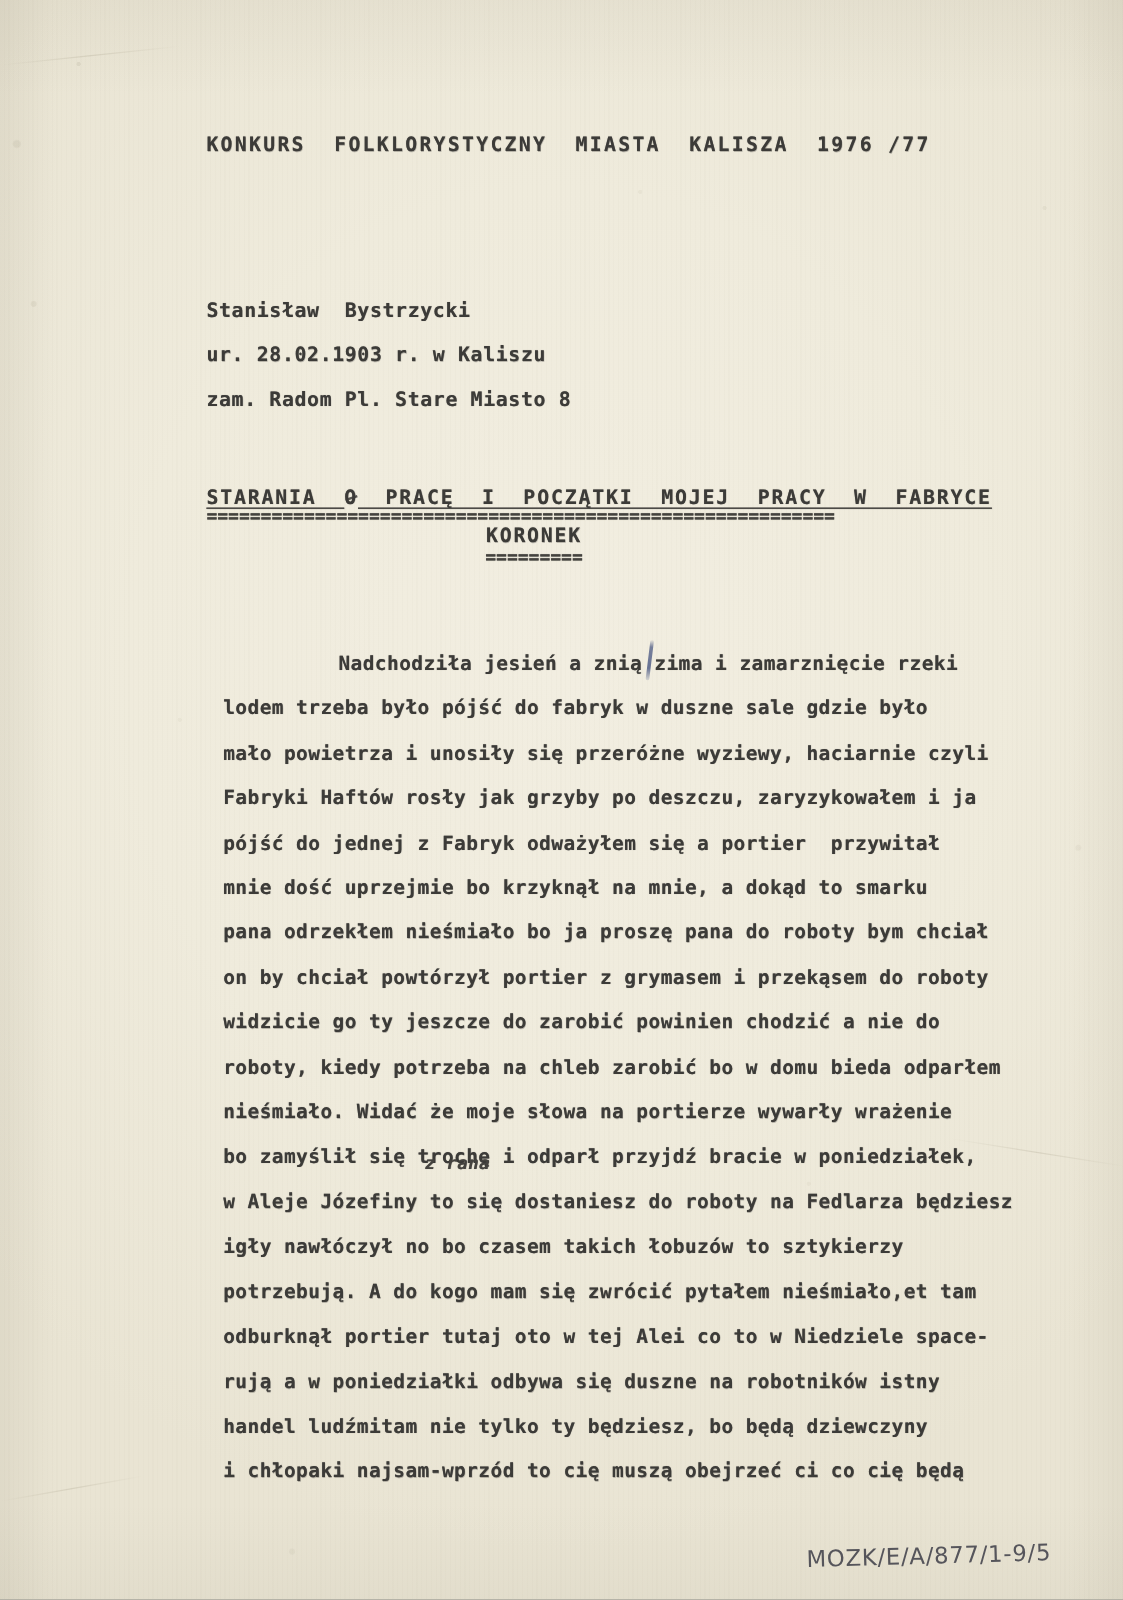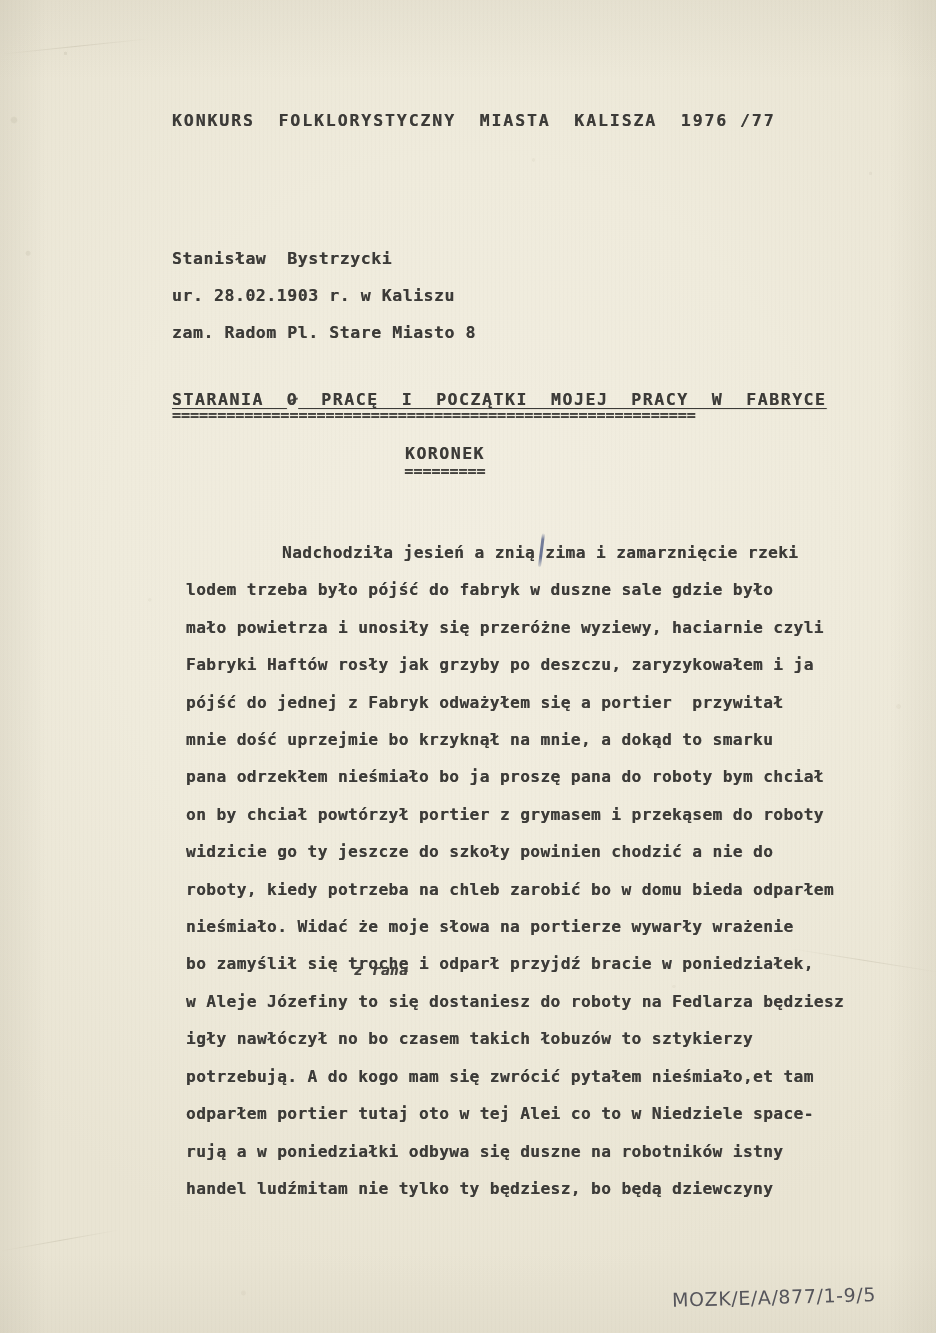--- a/index.html
+++ b/index.html
@@ -87,21 +87,21 @@
     font-size: 16.5px;
     letter-spacing: .55px;
     line-height: 37px;
     font-weight: 700;
   }
 
   
   .title-block {
     position: absolute;
     left: 0;
-    top: 390px;
+    top: 405px;
     width: 912px;
   }
   .title-main {
     margin-left: 172px;
     font-size: 16.5px;
     letter-spacing: 1.55px;
     font-weight: 700;
     text-decoration: underline;
     text-underline-offset: 3px;
     text-decoration-thickness: 1px;
@@ -111,21 +111,21 @@
     font-size: 15px;
     letter-spacing: 0px;
     font-weight: 700;
     line-height: 13px;
     color: #44423e;
     overflow: hidden;
     white-space: nowrap;
     width: 676px;
   }
   .title-sub {
-    margin-top: 22px;
+    margin-top: 0;
     text-align: center;
     padding-right: 22px;
     font-size: 16.5px;
     letter-spacing: 1.5px;
     font-weight: 700;
   }
   .title-sub-rule {
     text-align: center;
     padding-right: 22px;
     font-size: 15px;
@@ -246,29 +246,30 @@
 
   <div class="body-block">
       <div class="typed body-line indent"><span>Nadchodziła jesień a znią zima i zamarznięcie rzeki</span></div>
       <div class="typed body-line"><span>lodem trzeba było pójść do fabryk w duszne sale gdzie było</span></div>
       <div class="typed body-line"><span>mało powietrza i unosiły się przeróżne wyziewy, haciarnie czyli</span></div>
       <div class="typed body-line"><span>Fabryki Haftów rosły jak grzyby po deszczu, zaryzykowałem i ja</span></div>
       <div class="typed body-line"><span>pójść do jednej z Fabryk odważyłem się a portier  przywitał</span></div>
       <div class="typed body-line"><span>mnie dość uprzejmie bo krzyknął na mnie, a dokąd to smarku</span></div>
       <div class="typed body-line"><span>pana odrzekłem nieśmiało bo ja proszę pana do roboty bym chciał</span></div>
       <div class="typed body-line"><span>on by chciał powtórzył portier z grymasem i przekąsem do roboty</span></div>
-      <div class="typed body-line"><span>widzicie go ty jeszcze do szkoły powinien chodzić a nie do</span></div>
+      <div class="typed body-line"><span>widzicie go ty jeszcze do zarobić powinien chodzić a nie do</span></div>
       <div class="typed body-line"><span>roboty, kiedy potrzeba na chleb zarobić bo w domu bieda odparłem</span></div>
       <div class="typed body-line"><span>nieśmiało. Widać że moje słowa na portierze wywarły wrażenie</span></div>
       <div class="typed body-line"><span>bo zamyślił się trochę i odparł przyjdź bracie w poniedziałek,</span></div>
       <div class="typed body-line"><span class="interline">z rana</span><span>w Aleje Józefiny to się dostaniesz do roboty na Fedlarza będziesz</span></div>
       <div class="typed body-line"><span>igły nawłóczył no bo czasem takich łobuzów to sztykierzy</span></div>
       <div class="typed body-line"><span>potrzebują. A do kogo mam się zwrócić pytałem nieśmiało,et tam</span></div>
-      <div class="typed body-line"><span>odparłem portier tutaj oto w tej Alei co to w Niedziele space-</span></div>
+      <div class="typed body-line"><span>odburknął portier tutaj oto w tej Alei co to w Niedziele space-</span></div>
       <div class="typed body-line"><span>rują a w poniedziałki odbywa się duszne na robotników istny</span></div>
       <div class="typed body-line"><span>handel ludźmitam nie tylko ty będziesz, bo będą dziewczyny</span></div>
+      <div class="typed body-line"><span>i chłopaki najsam-wprzód to cię muszą obejrzeć ci co cię będą</span></div>
     </div>
 
   <div class="pen-stroke"></div>
 
   <div class="archive-mark">MOZK/E/A/877/1-9/5</div>
 
 </div>
 
 </body></html>

